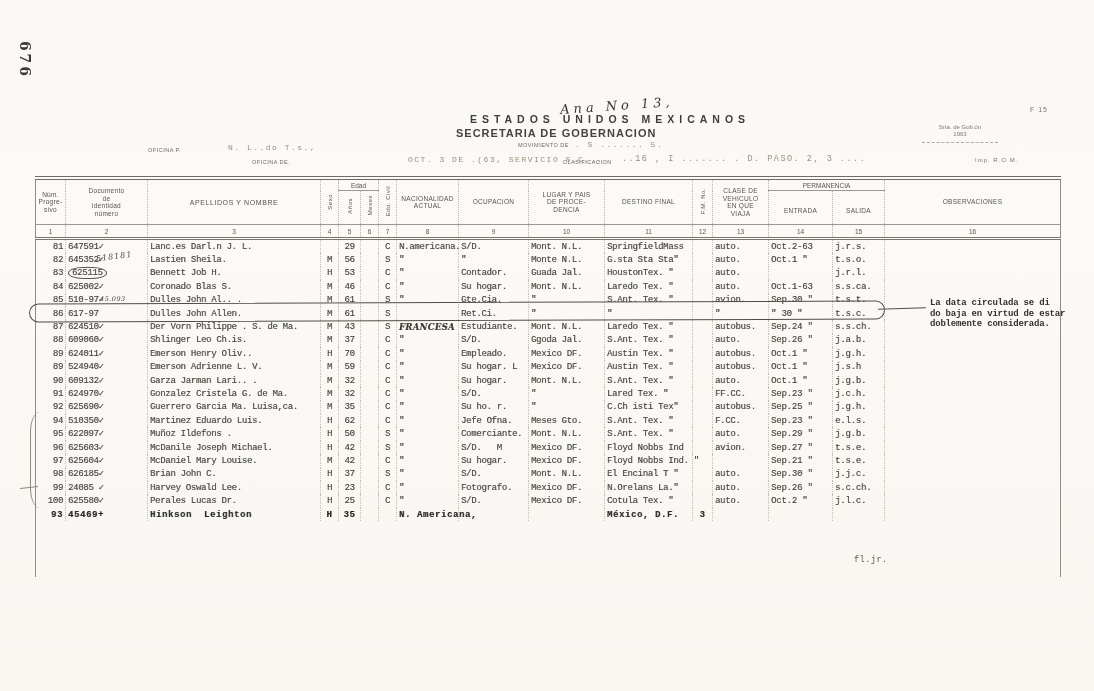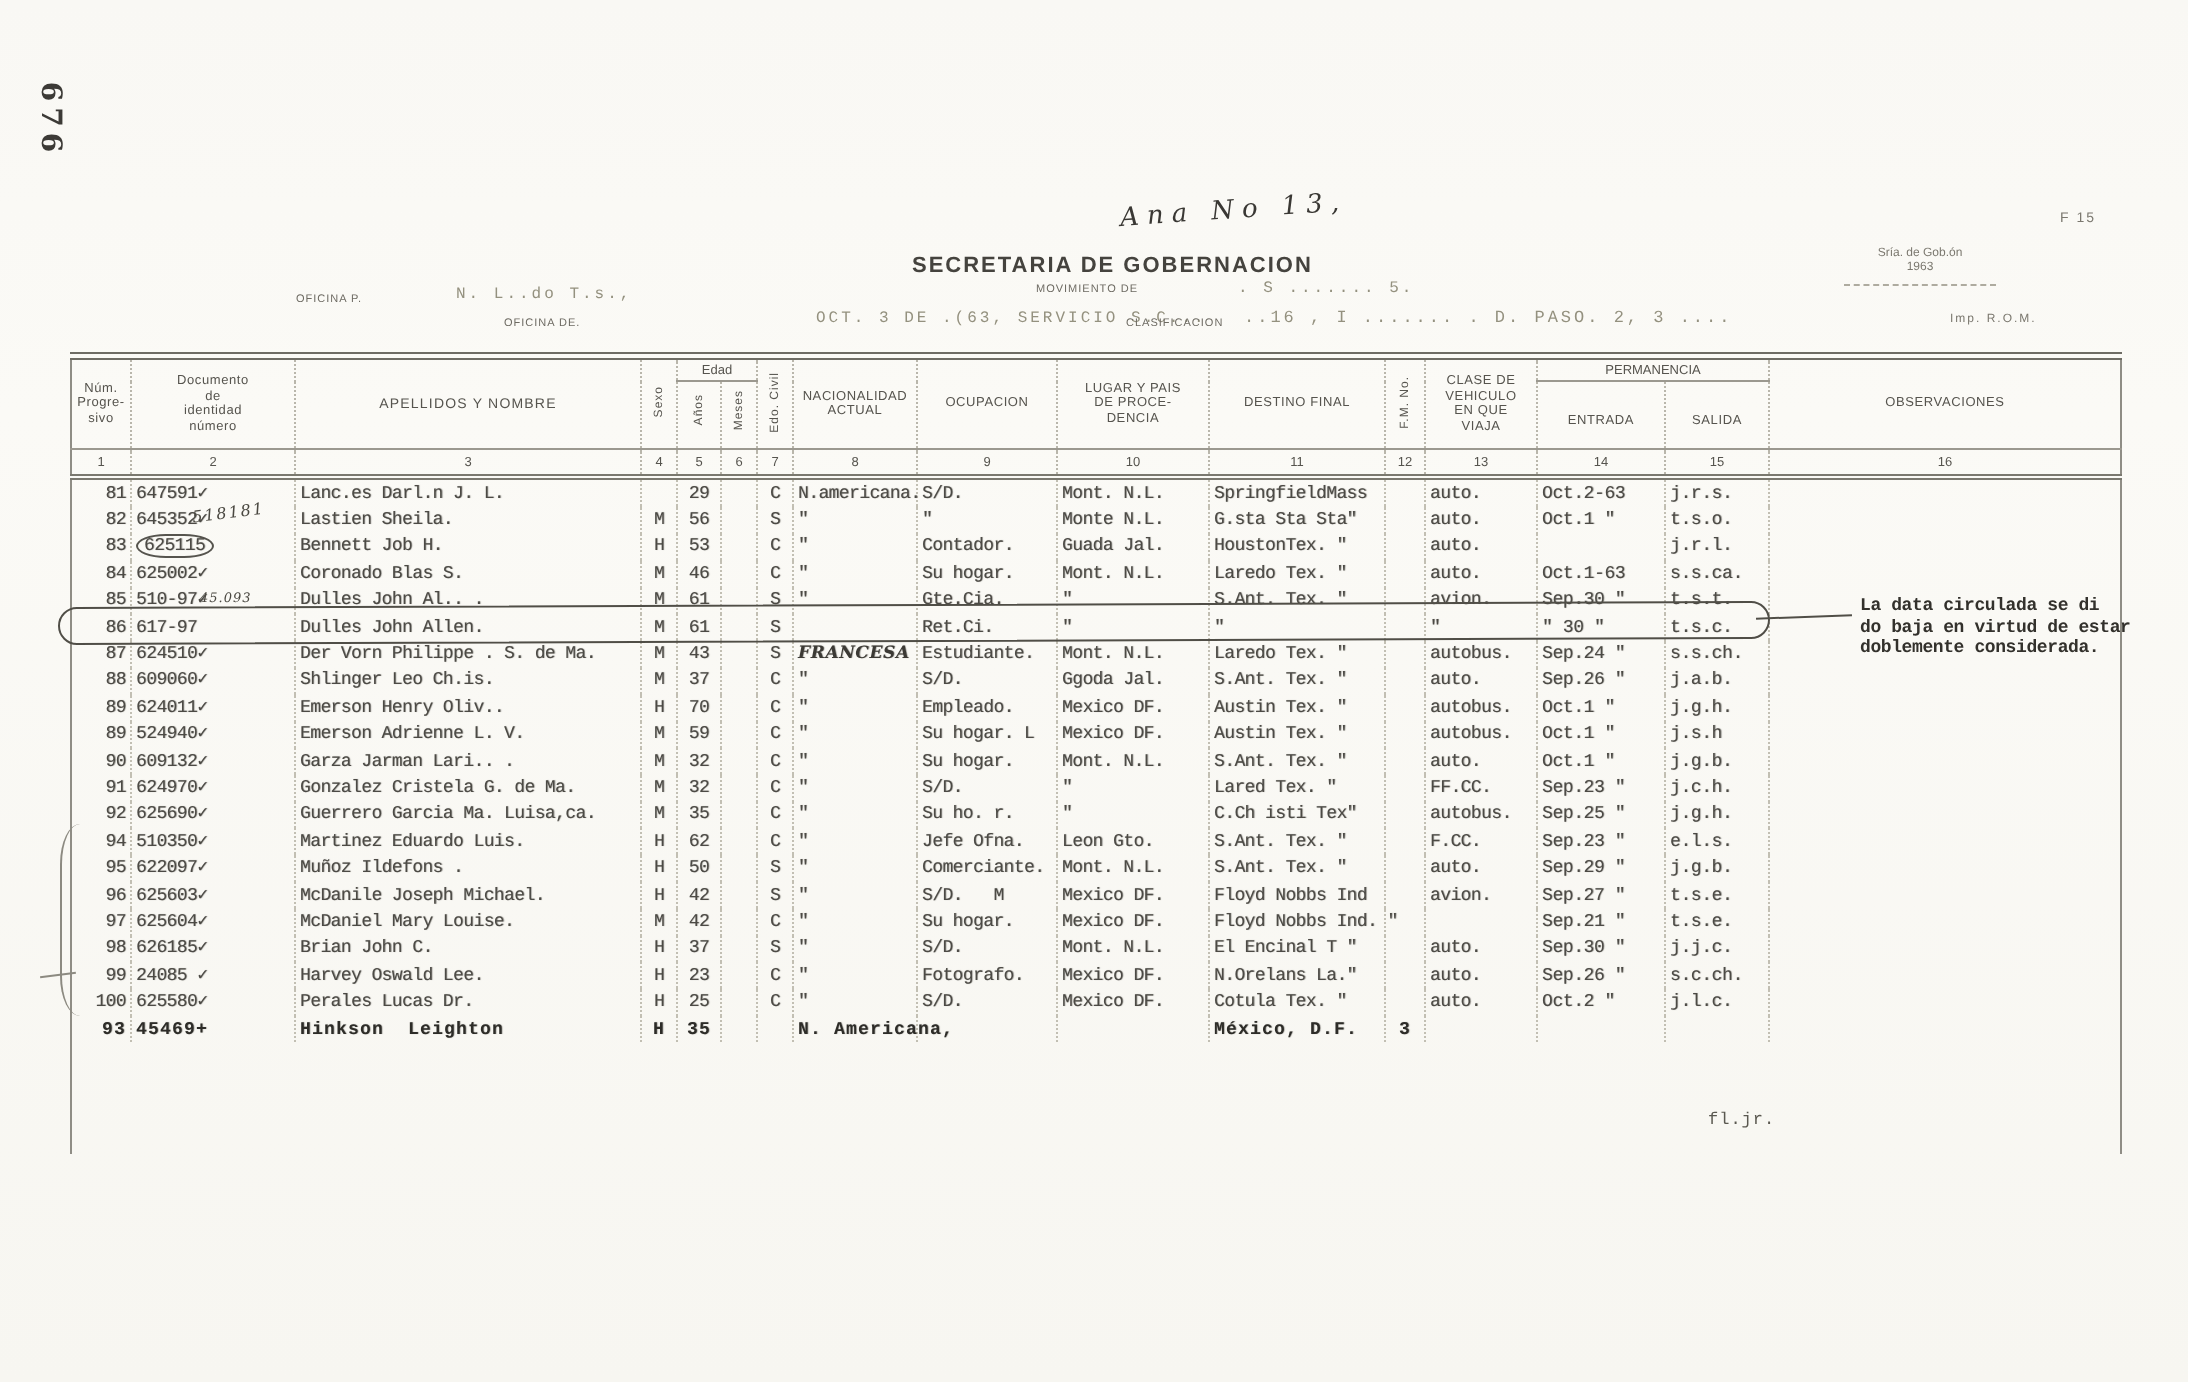--- a/index.html
+++ b/index.html
@@ -67,24 +67,25 @@
   .caption .sc{font-variant:small-caps;letter-spacing:.6px;}
 </style>
 </head>
 <body>
 
 <div class="page">
 
   <div class="page-num">676</div>
 
   <div class="hw-note">Ana  No 13,</div>
+  <div class="title">ESTADOS UNIDOS MEXICANOS</div>
   <div class="subtitle">SECRETARIA DE GOBERNACION</div>
 
   <div class="lbl" style="left:518px;top:142px;">MOVIMIENTO DE</div>
-  <div class="faint" style="left:575px;top:140px;margin-left:44px;">. S ....... 5.</div>
+  <div class="faint" style="left:575px;top:140px;">. S ....... 5.</div>
 
   <div class="lbl" style="left:148px;top:147px;">OFICINA P.</div>
   <div class="faint" style="left:228px;top:143px;">N. L..do  T.s.,</div>
 
   <div class="lbl" style="left:252px;top:159px;">OFICINA  DE.</div>
   <div class="faint" style="left:408px;top:155px;">OCT. 3 DE .(63,  SERVICIO S.C...</div>
   <div class="lbl" style="left:563px;top:159px;">CLASIFICACION</div>
   <div class="faint" style="left:622px;top:154px;font-size:8.5px;">..16 , I ....... . D. PASO. 2, 3 ....</div>
 
   <div class="form-ref">F 15</div>
@@ -416,21 +417,21 @@
     <tr>
       <td class="c-num">94</td>
       <td class="c-doc"><span class="docval">510350✓</span></td>
       <td class="c-name">Martinez Eduardo Luis.</td>
       <td class="c-sexo">H</td>
       <td class="c-anos">62</td>
       <td class="c-meses"></td>
       <td class="c-civil">C</td>
       <td class="c-nac"><span class="nacval">"</span></td>
       <td class="c-ocup">Jefe Ofna.</td>
-      <td class="c-proc">Leon Gto.</td>
+      <td class="c-proc">Meses Gto.</td>
       <td class="c-dest">S.Ant. Tex. "</td>
       <td class="c-12"></td>
       <td class="c-veh">F.CC.</td>
       <td class="c-ent">Sep.23 "</td>
       <td class="c-sal">e.l.s.</td>
       <td class="c-obs"></td>
     </tr>
 
     <tr>
       <td class="c-num">95</td>

